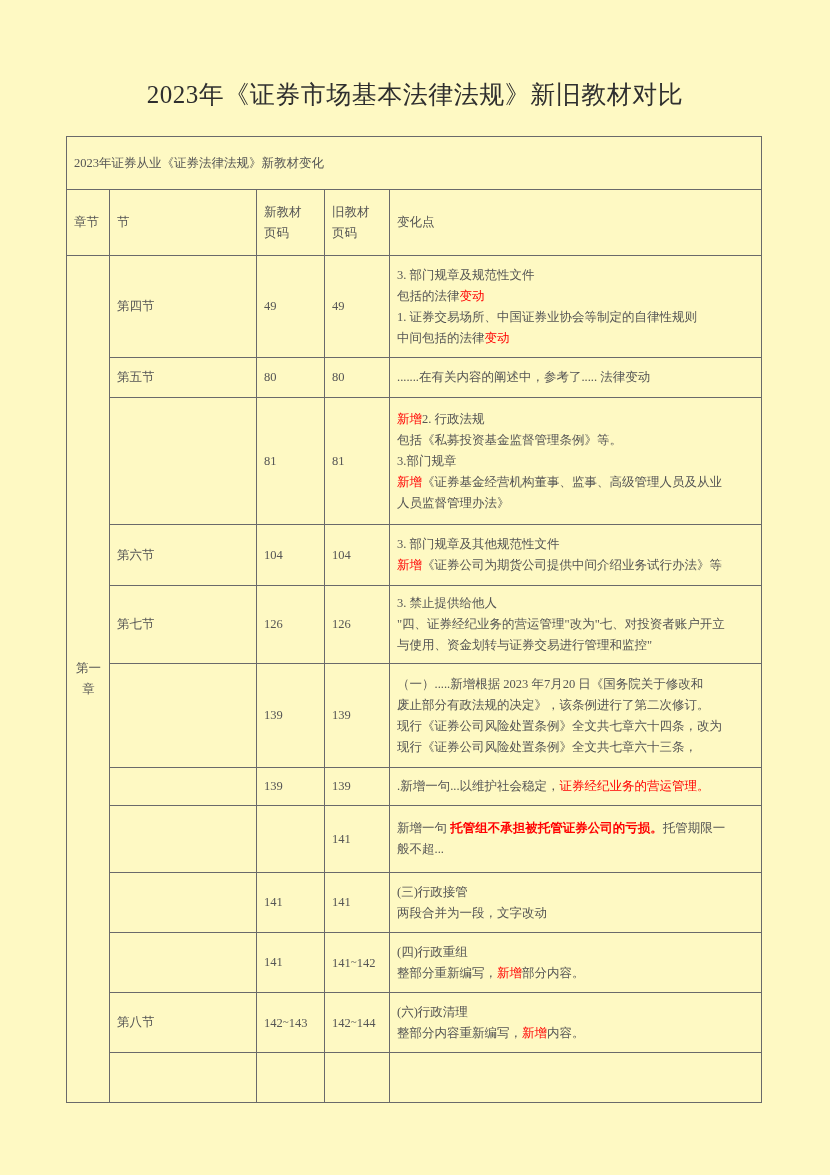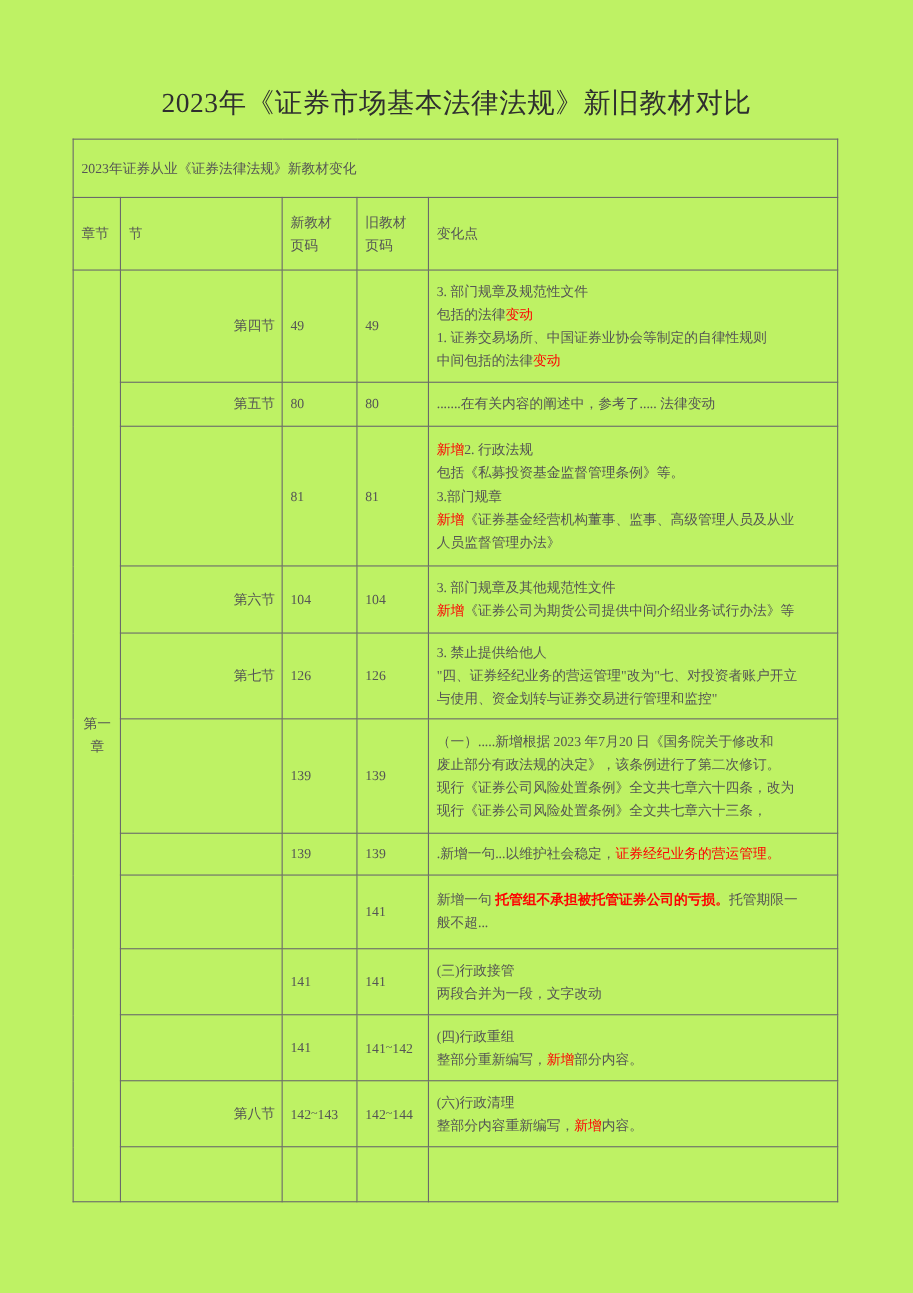--- a/index.html
+++ b/index.html
@@ -12,39 +12,39 @@
     width: 830px;
     height: 1175px;
     overflow: hidden;
     font-family: "Liberation Serif", "DejaVu Serif", serif;
     color: #444444;
   }
   .page {
     position: relative;
     width: 830px;
     height: 1175px;
-    background: #bef264;
+    background: #fef9c3;
     box-sizing: border-box;
   }
   .doc-title {
     position: absolute;
     top: 78px;
     left: 0;
     width: 830px;
     text-align: center;
     font-size: 25px;
     line-height: 34px;
     color: #2f2f2f;
     font-family: "Liberation Serif", "DejaVu Serif", serif;
     letter-spacing: 0.5px;
     white-space: nowrap;
   }
   .table-wrap {
     position: absolute;
-    top: 126px;
+    top: 136px;
     left: 66px;
     width: 695px;
   }
   table.cmp {
     border-collapse: collapse;
     width: 695px;
     table-layout: fixed;
     font-size: 12.5px;
     color: #555555;
   }
@@ -79,21 +79,20 @@
     text-align: center;
     vertical-align: middle;
     padding-left: 8px;
     line-height: 19px;
     color: #555555;
   }
   td.section-cell {
     vertical-align: middle;
     padding-left: 9px;
     color: #555555;
-    text-align: right;
   }
   td.page-cell {
     vertical-align: middle;
     padding-left: 8px;
     white-space: nowrap;
     color: #555555;
   }
   td.change-cell {
     vertical-align: middle;
     padding-left: 9px;

